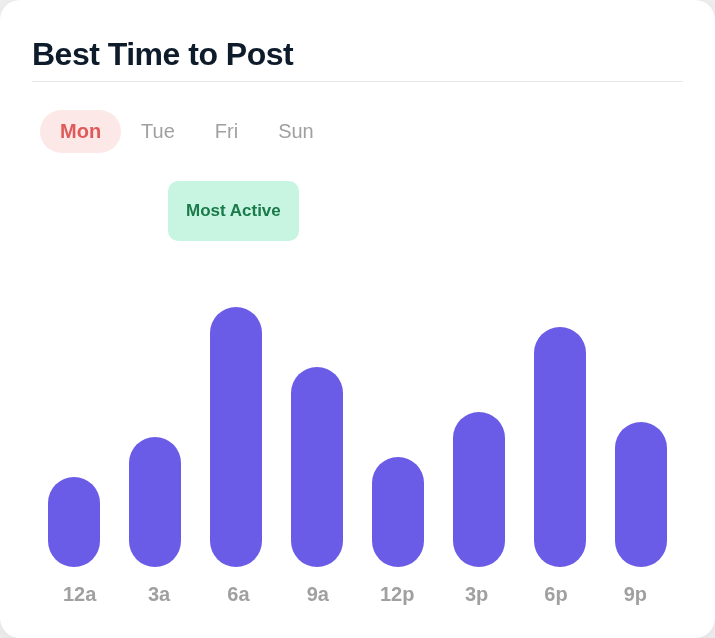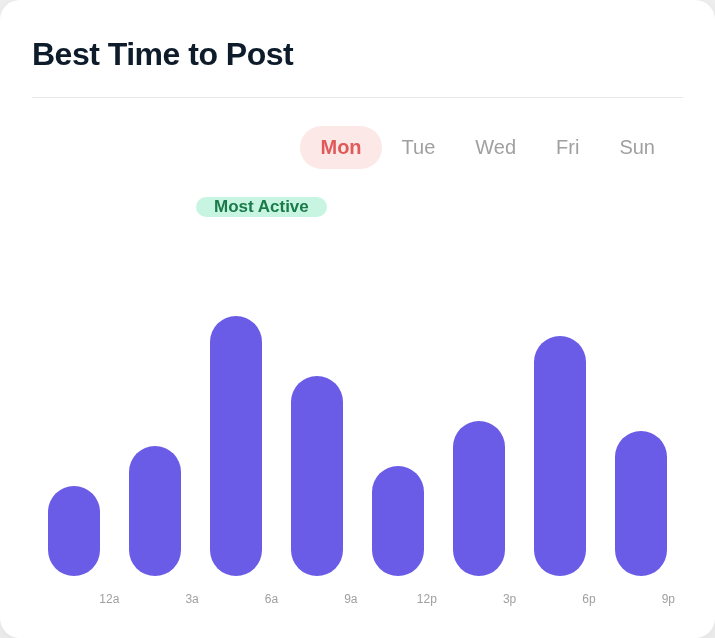--- a/index.html
+++ b/index.html
@@ -21,34 +21,34 @@
       min-height: 638px;
       box-shadow: 0 4px 24px rgba(0,0,0,0.08);
       display: flex;
       flex-direction: column;
     }
 
     .title {
       font-size: 32px;
       font-weight: 800;
       color: #0d1b2a;
-      margin-bottom: 24px;
+      margin-bottom: 8px;
       letter-spacing: -0.5px;
     }
 
     .divider {
       height: 1px;
       background: #e8e8e8;
       margin-bottom: 28px;
     }
 
     .day-tabs {
       display: flex;
       align-items: center;
-      justify-content: flex-end;
+      justify-content: flex-start;
       margin-bottom: 36px;
       padding: 0 8px;
     }
 
     .day-tab {
       font-size: 20px;
       font-weight: 400;
       color: #a0a0a0;
       cursor: pointer;
       padding: 10px 20px;
@@ -65,26 +65,26 @@
     .chart-area {
       flex: 1;
       position: relative;
       display: flex;
       flex-direction: column;
     }
 
     .most-active-label {
       position: absolute;
       top: -8px;
-      left: 164px;
+      left: 136px;
       background: #c8f5e2;
       color: #1a7a4a;
       font-size: 17px;
       font-weight: 800;
-      padding: 0 18px;
+      padding: 20px 18px;
       border-radius: 10px;
       white-space: nowrap;
       z-index: 10;
     }
 
     .bars-container {
       display: flex;
       align-items: flex-end;
       justify-content: space-between;
       flex: 1;
@@ -109,38 +109,37 @@
     }
 
     .time-labels {
       display: flex;
       justify-content: space-between;
       padding: 16px 8px 0 8px;
     }
 
     .time-label {
       flex: 1;
-      text-align: right;
-      font-size: 12px;
+      text-align: center;
+      font-size: 20px;
       color: #a0a0a0;
-      font-weight: 400;
+      font-weight: 700;
     }
   </style>
 </head>
 <body>
 
 <div class="card">
   <div class="title">Best Time to Post</div>
   <div class="divider"></div>
 
   <div class="day-tabs">
 
   <div class="day-tab active">Mon</div>
       <div class="day-tab">Tue</div>
-      <div class="day-tab">Wed</div>
       <div class="day-tab">Fri</div>
       <div class="day-tab">Sun</div>
     </div>
 
   <div class="chart-area">
     <div class="most-active-label">Most Active</div>
     <div class="bars-container">
 
     <div class="bar-wrapper">
           <div class="bar" style="height: 90px; background: rgb(107, 92, 231);"></div>

